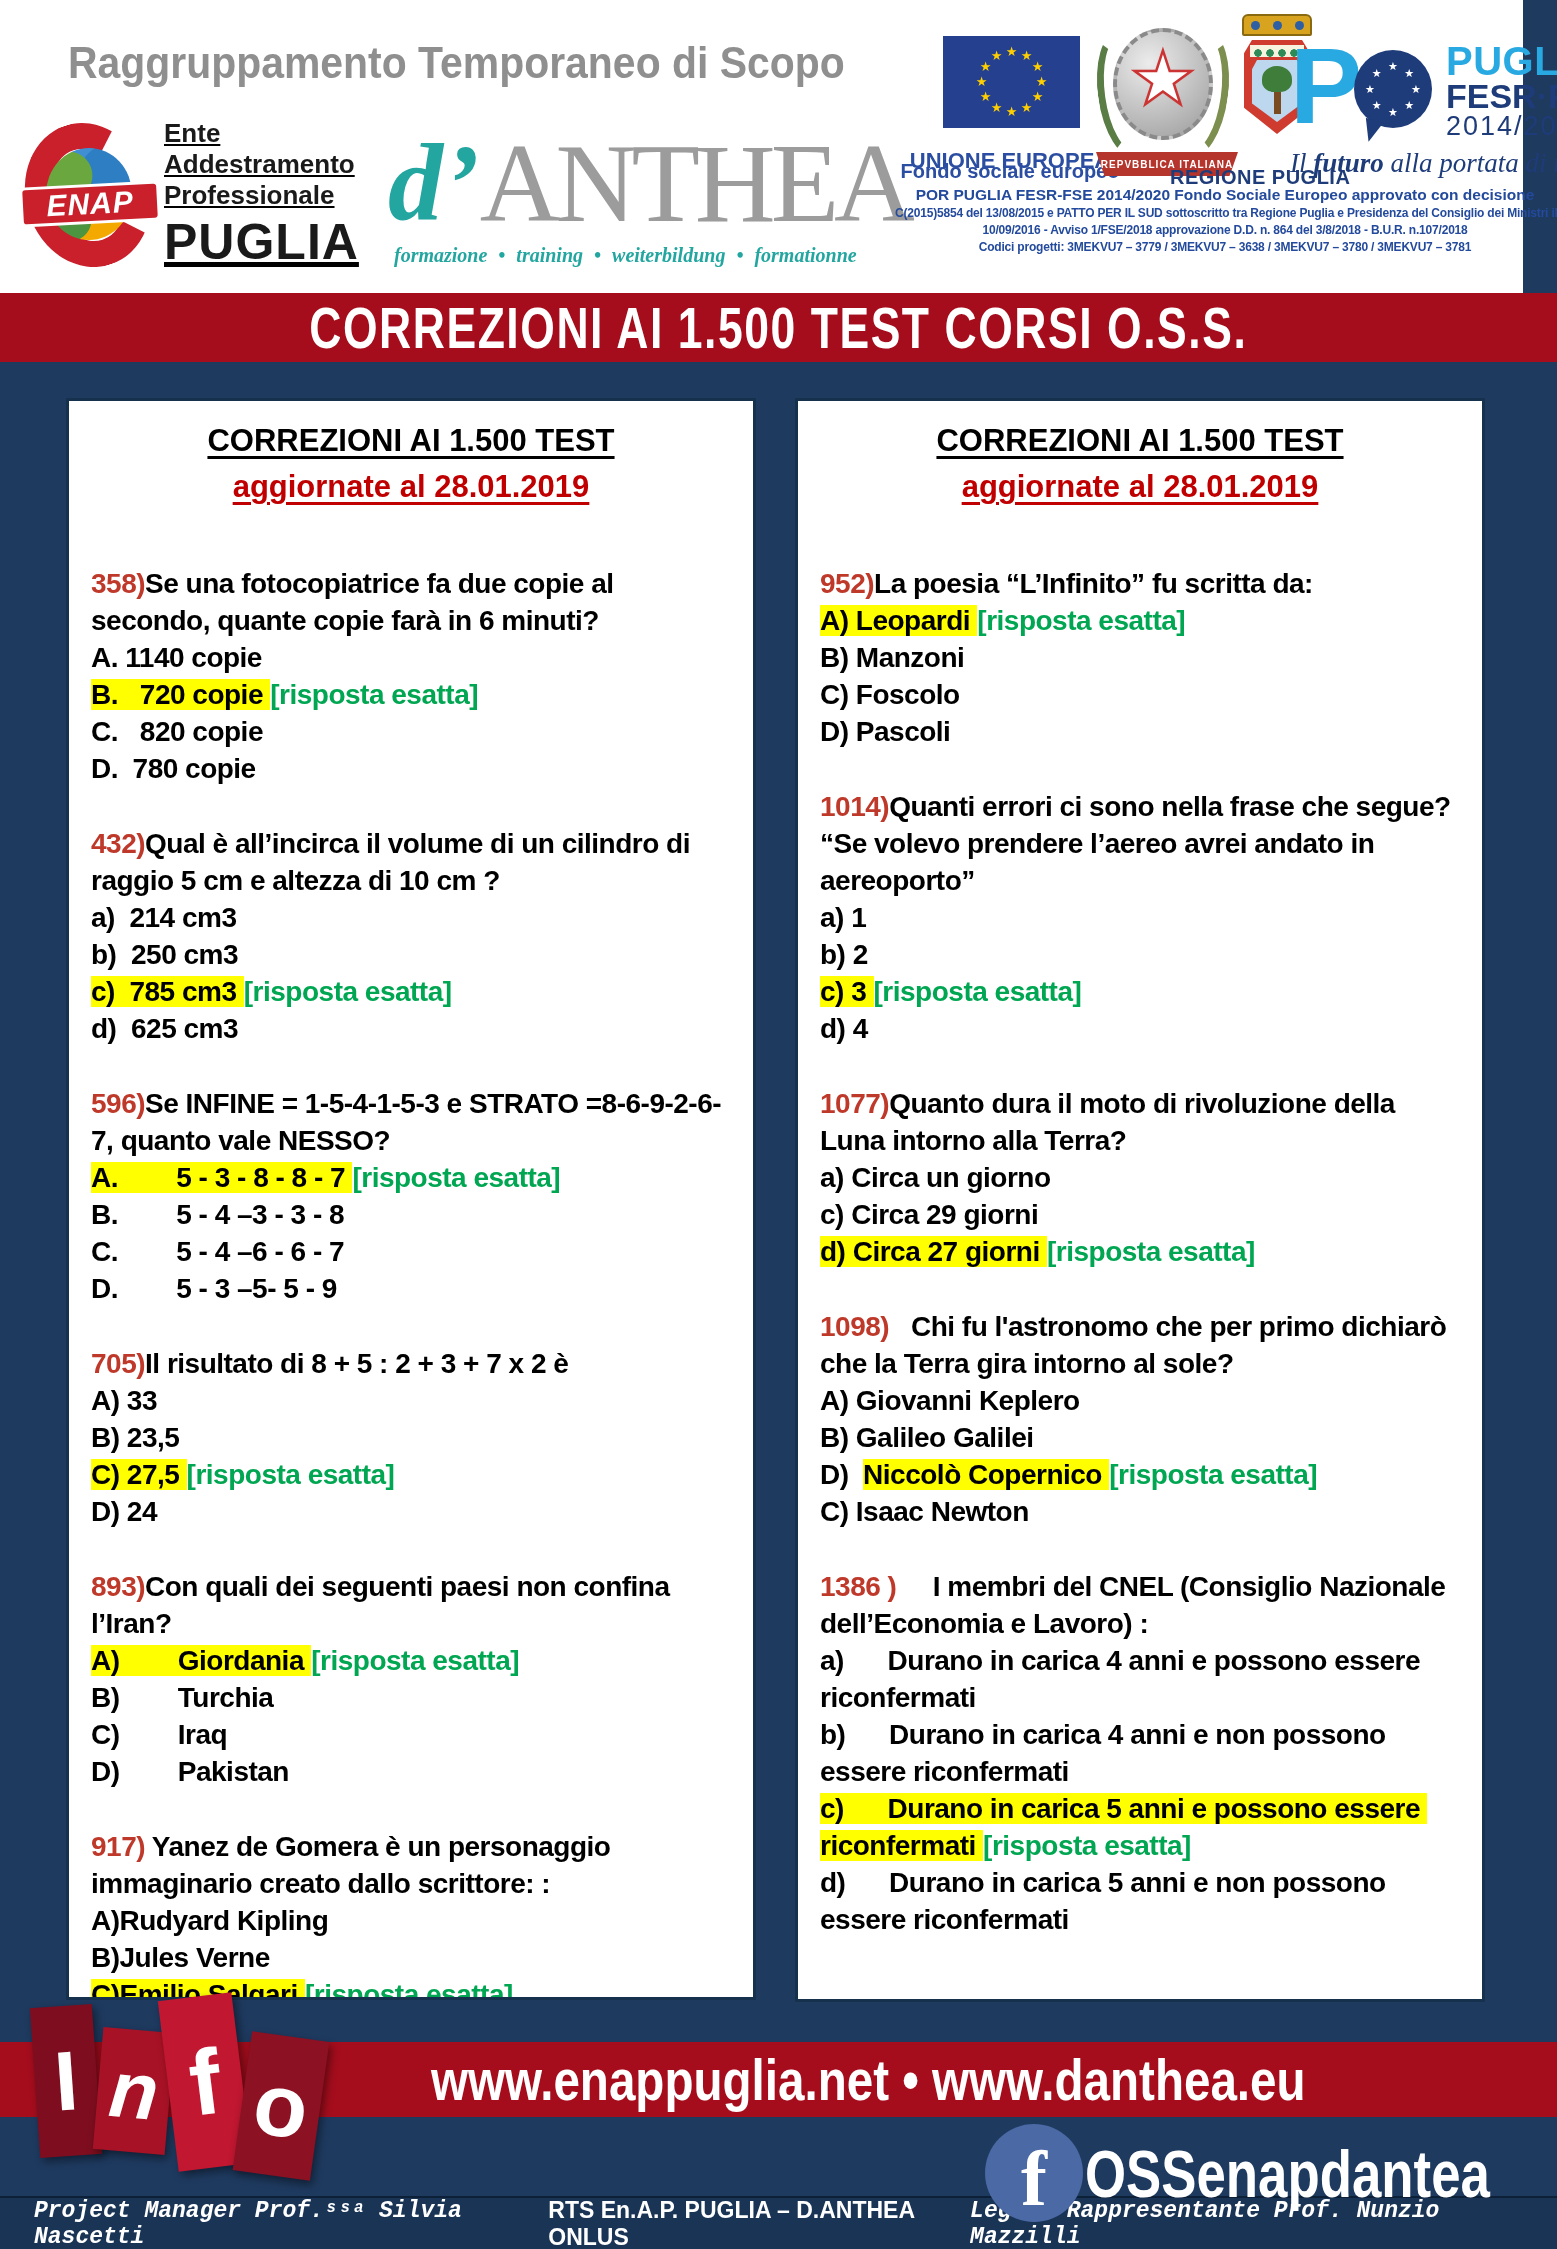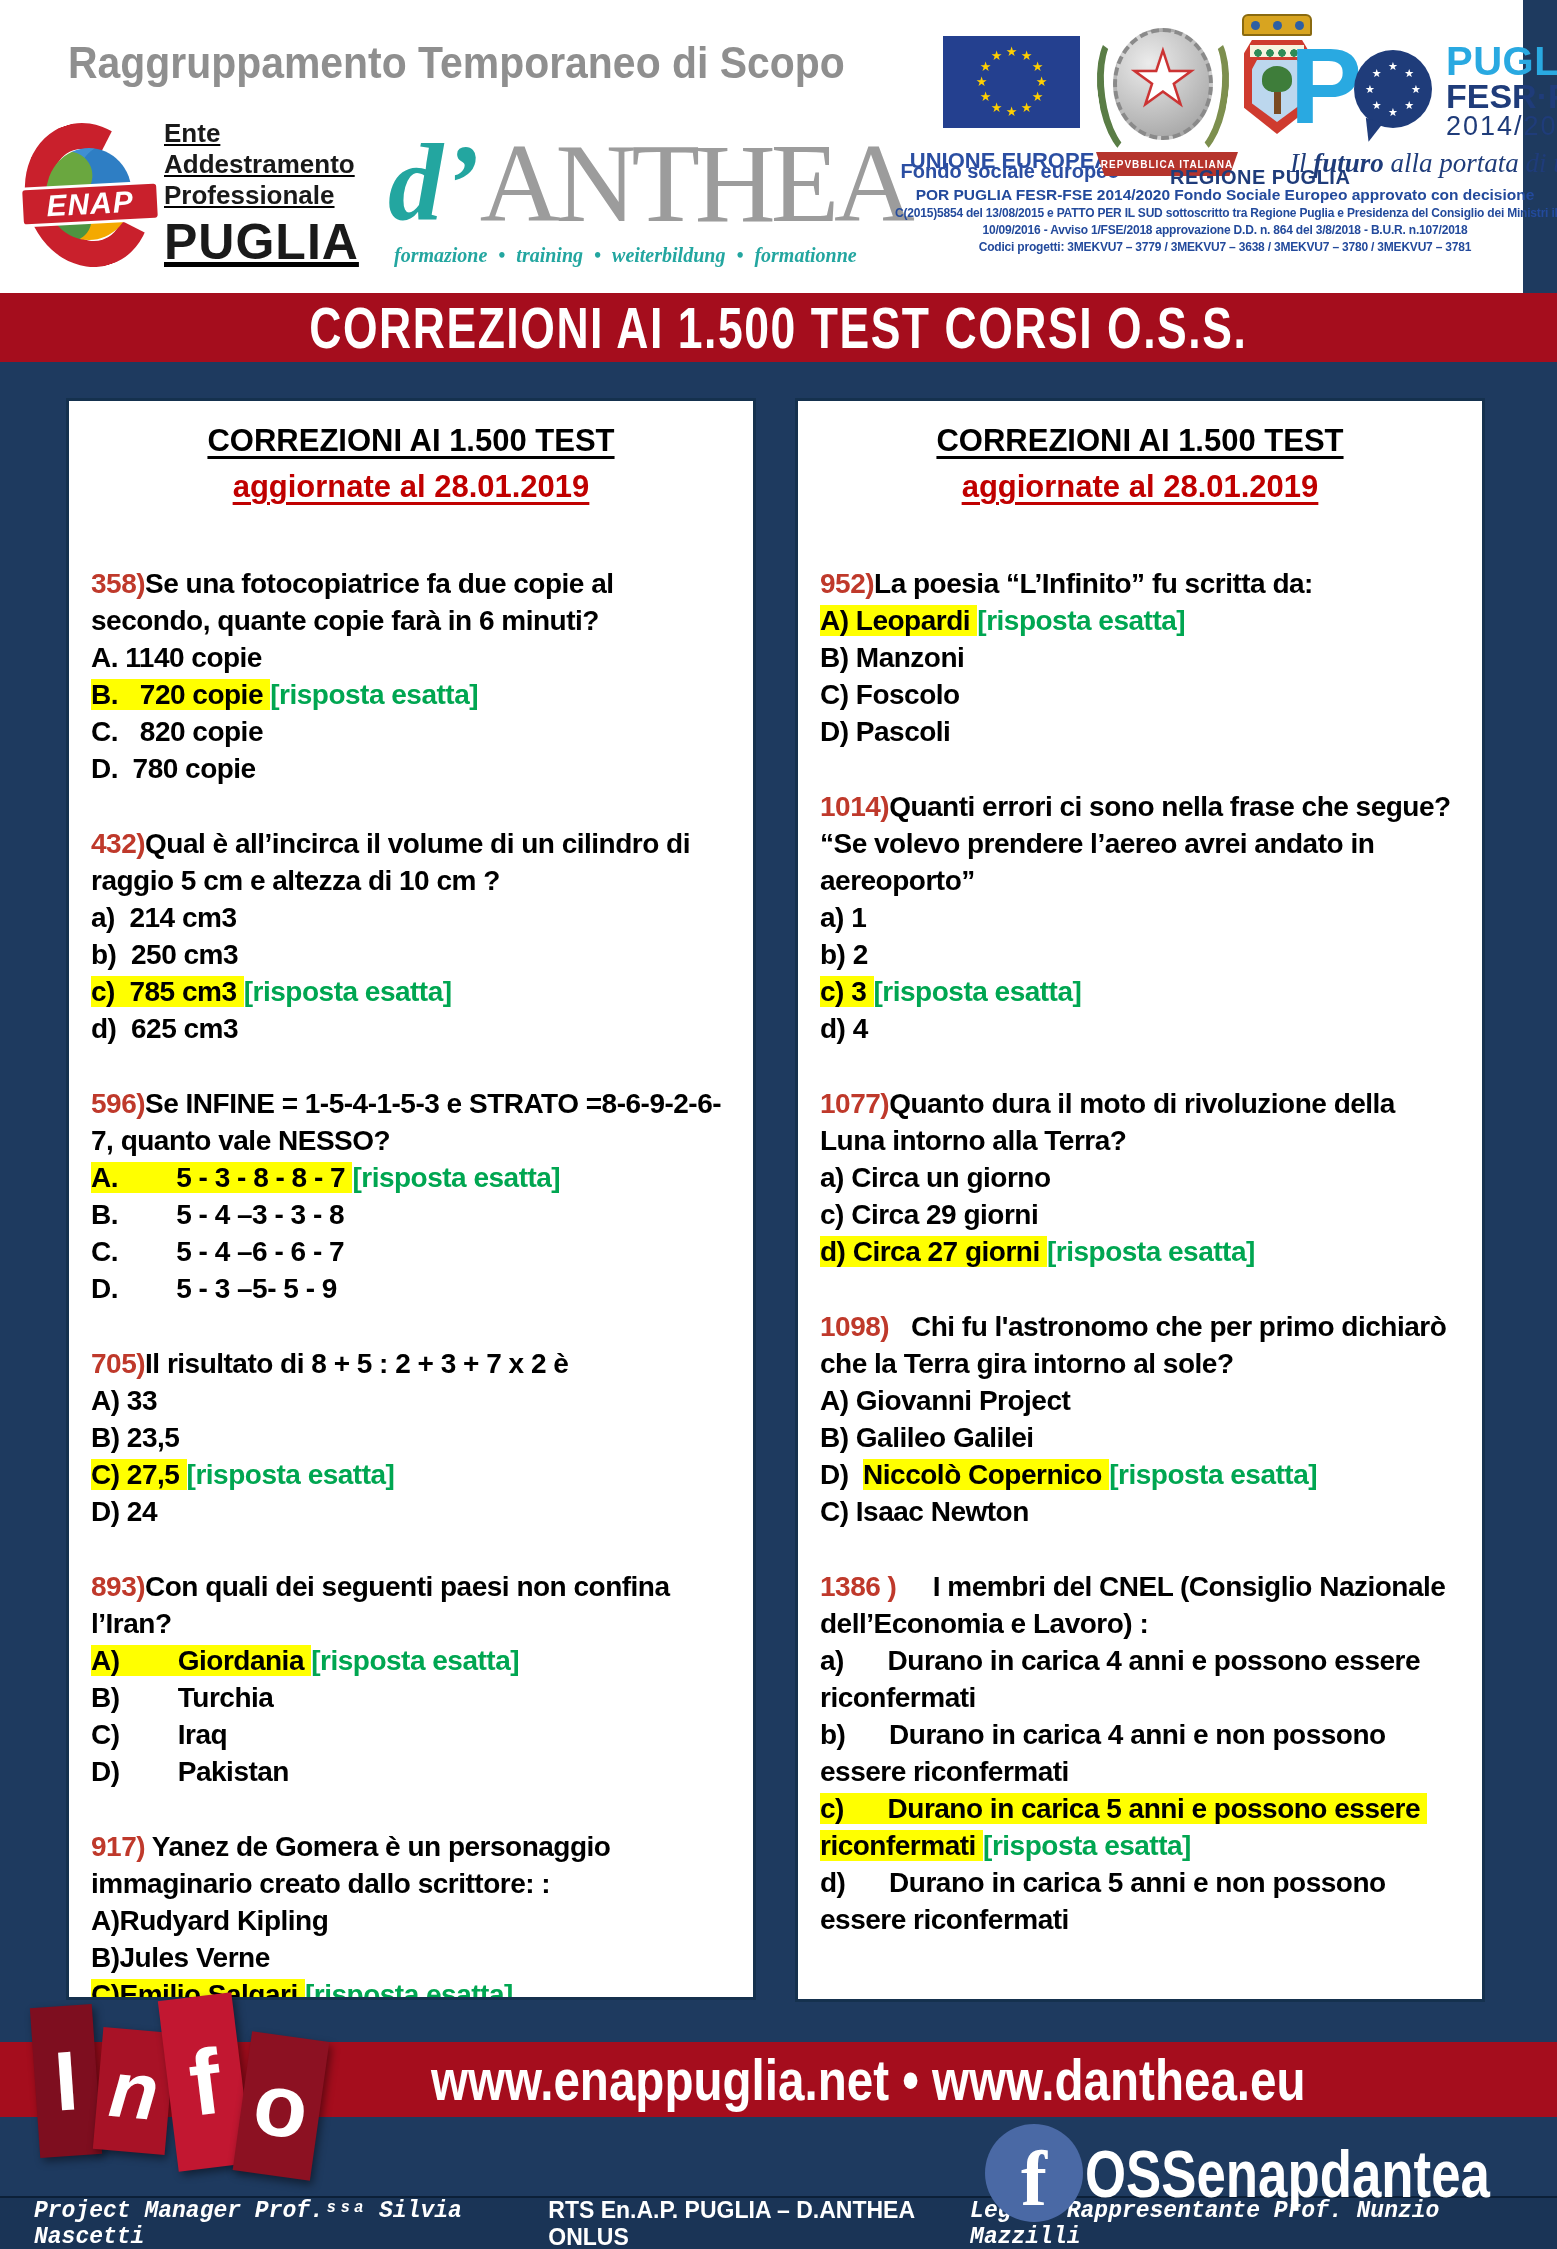--- a/index.html
+++ b/index.html
@@ -331,21 +331,21 @@
           <p class="qline"><span>d) 4</span></p>
         </div>
         <div class="q">
           <p class="qline"><span class="qnum">1077)</span><span>Quanto dura il moto di rivoluzione della Luna intorno alla Terra?</span></p>
           <p class="qline"><span>a) Circa un giorno</span></p>
           <p class="qline"><span>c) Circa 29 giorni</span></p>
           <p class="qline"><span class="mark">d) Circa 27 giorni </span><span class="tag">[risposta esatta]</span></p>
         </div>
         <div class="q">
           <p class="qline"><span class="qnum">1098)   </span><span>Chi fu l'astronomo che per primo dichiarò che la Terra gira intorno al sole?</span></p>
-          <p class="qline"><span>A) Giovanni Project</span></p>
+          <p class="qline"><span>A) Giovanni Keplero</span></p>
           <p class="qline"><span>B) Galileo Galilei</span></p>
           <p class="qline"><span>D)  </span><span class="mark">Niccolò Copernico </span><span class="tag">[risposta esatta]</span></p>
           <p class="qline"><span>C) Isaac Newton</span></p>
         </div>
         <div class="q">
           <p class="qline"><span class="qnum">1386 )     </span><span>I membri del CNEL (Consiglio Nazionale dell’Economia e Lavoro) :</span></p>
           <p class="qline"><span>a)      Durano in carica 4 anni e possono essere riconfermati</span></p>
           <p class="qline"><span>b)      Durano in carica 4 anni e non possono essere riconfermati</span></p>
           <p class="qline"><span class="mark">c)      Durano in carica 5 anni e possono essere riconfermati </span><span class="tag">[risposta esatta]</span></p>
           <p class="qline"><span>d)      Durano in carica 5 anni e non possono essere riconfermati</span></p>

